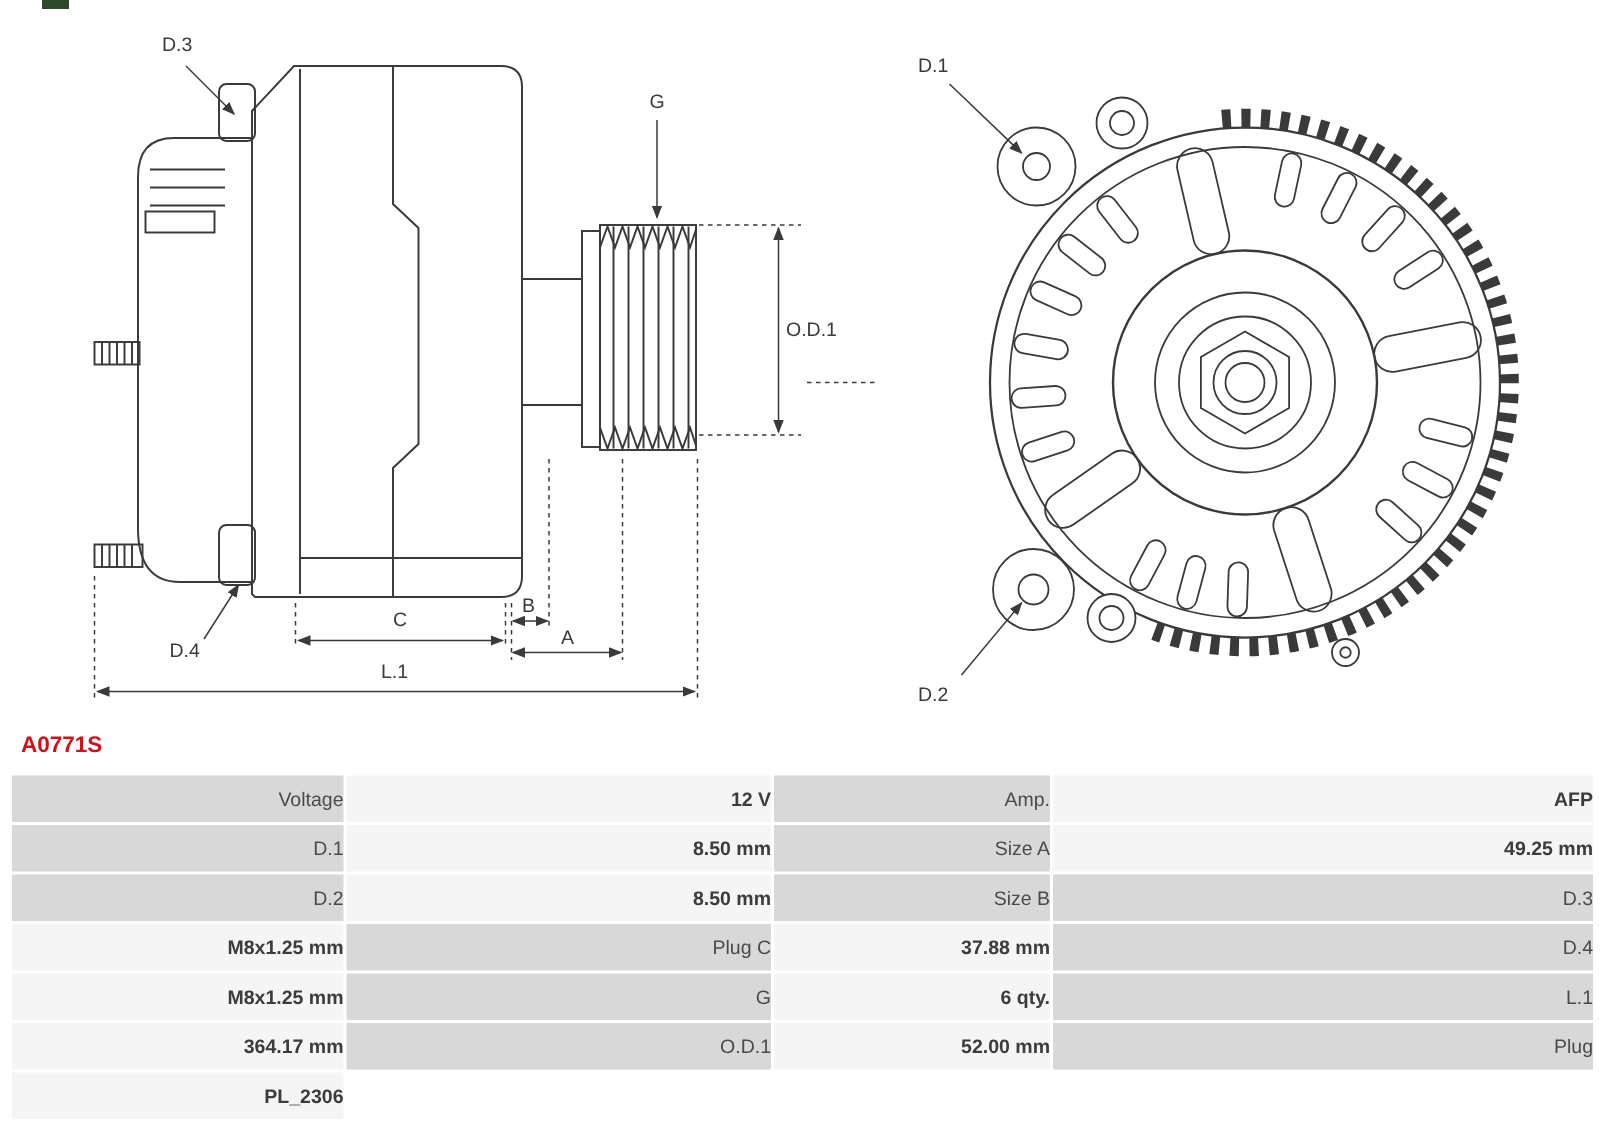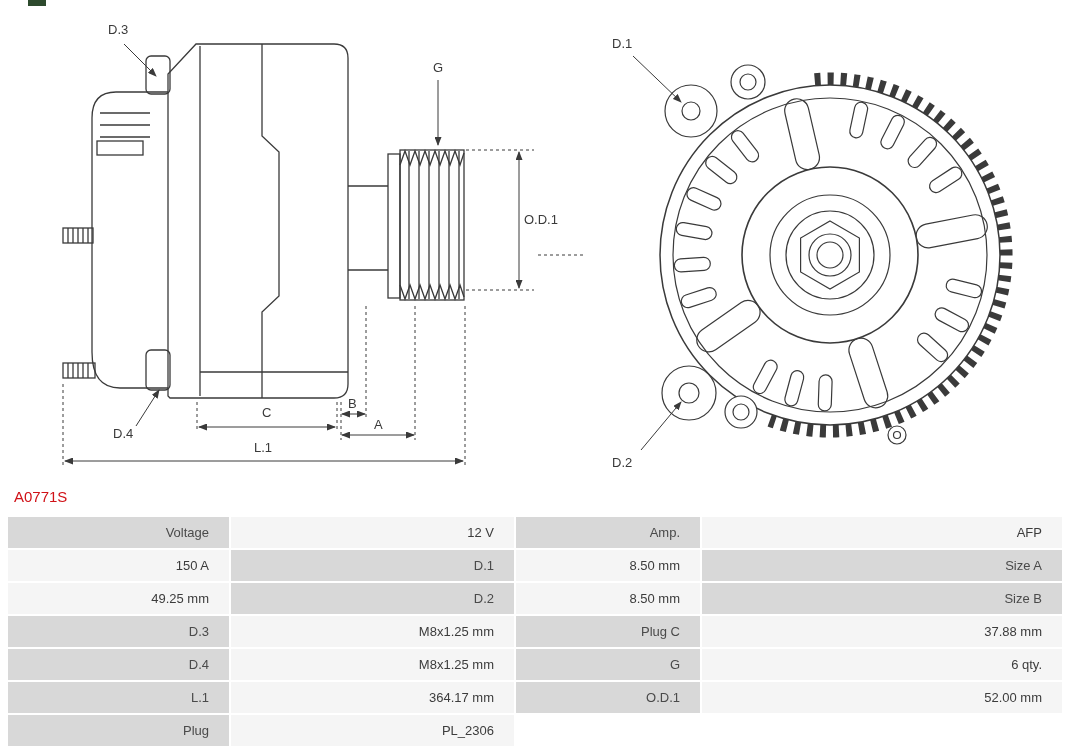--- a/index.html
+++ b/index.html
@@ -4,29 +4,29 @@
 <style>
   * { margin:0; padding:0; box-sizing:border-box; }
   html,body { background:#ffffff; }
   body {
     width:1080px; height:753px; overflow:hidden; position:relative;
     font-family:"Liberation Sans","DejaVu Sans",sans-serif; color:#3c3c3c;
   }
   .corner-artifact { position:absolute; left:28px; top:0; width:18px; height:6px; background:#2d4a2d; }
   .diagram-wrap { position:absolute; left:0; top:0; width:1080px; height:482px; }
   svg text { font-family:"Liberation Sans","DejaVu Sans",sans-serif; font-size:13px; fill:#3a3a3a; }
-  .part-header { position:absolute; left:14px; top:488px; font-size:15px; font-weight:400; color:#d01117;text-align:center; }
+  .part-header { position:absolute; left:14px; top:488px; font-size:15px; font-weight:700; color:#d01117;text-align:center; }
   .spec-table {
     position:absolute; left:8px; top:517px; width:1054px;
     display:grid; grid-template-columns:221px 283px 184px 1fr;
     grid-auto-rows:31px; gap:2px; font-size:13px;
   }
-  .cell { display:flex; align-items:center; justify-content:flex-end; padding-right:20px; }
+  .cell { display:flex; align-items:center; justify-content:flex-end; padding-right:0; }
   .cell.lbl { background:#d8d8d8; color:#4a4a4a; }
-  .cell.val { background:#f5f5f5; color:#3c3c3c; }
+  .cell.val { background:#f5f5f5; color:#3c3c3c;font-weight:bold; }
 </style>
 </head>
 <body>
 
 <div class="corner-artifact"></div>
 
 <div class="diagram-wrap">
 <svg width="1080" height="482" viewBox="0 0 1080 482">
   <defs>
     <marker id="arrow" markerWidth="9" markerHeight="7" refX="8" refY="3.5" orient="auto-start-reverse">
@@ -194,21 +194,20 @@
 </div>
 
 <div class="part-header">A0771S</div>
 
 <div class="spec-table">
   <div class="cell lbl">Voltage</div>
   <div class="cell val">12 V</div>
   <div class="cell lbl">Amp.</div>
 
   <div class="cell val">AFP</div>
-  <div class="cell val">150 A</div>
   <div class="cell lbl">D.1</div>
   <div class="cell val">8.50 mm</div>
 
   <div class="cell lbl">Size A</div>
   <div class="cell val">49.25 mm</div>
   <div class="cell lbl">D.2</div>
   <div class="cell val">8.50 mm</div>
 
   <div class="cell lbl">Size B</div>
   <div class="cell lbl">D.3</div>

